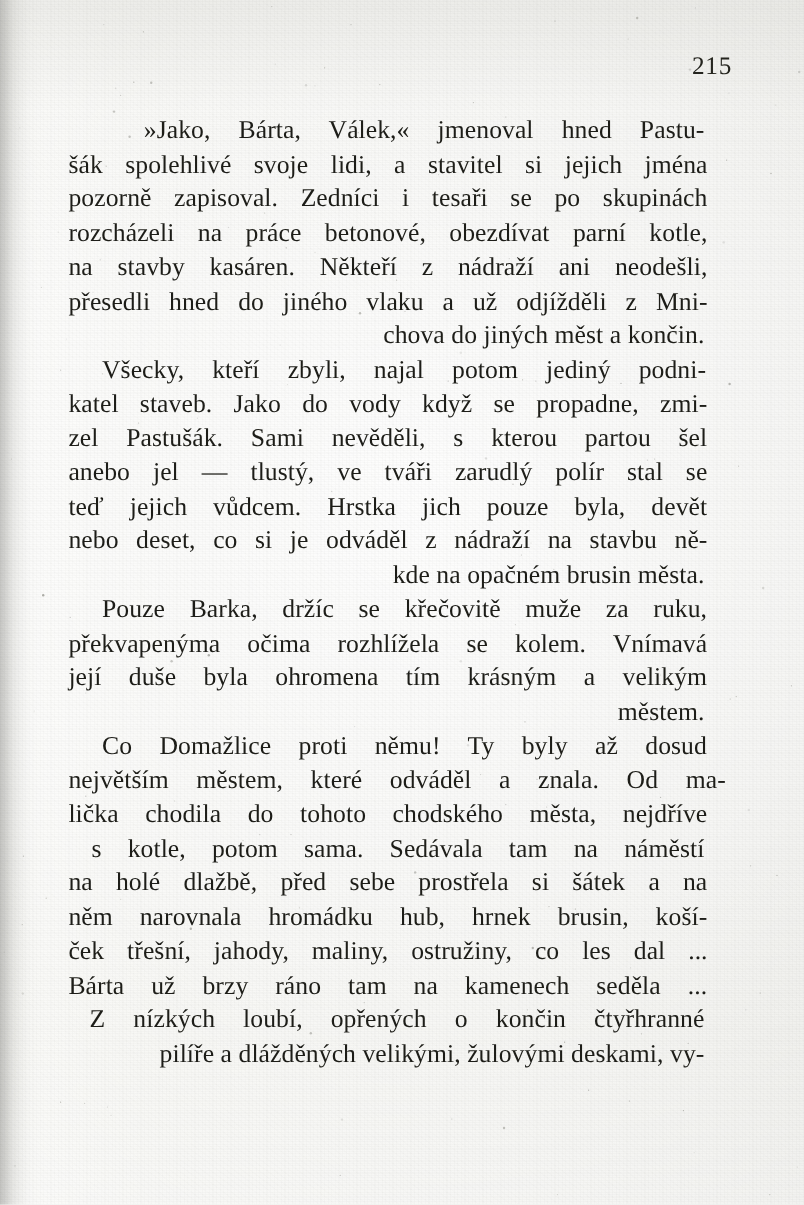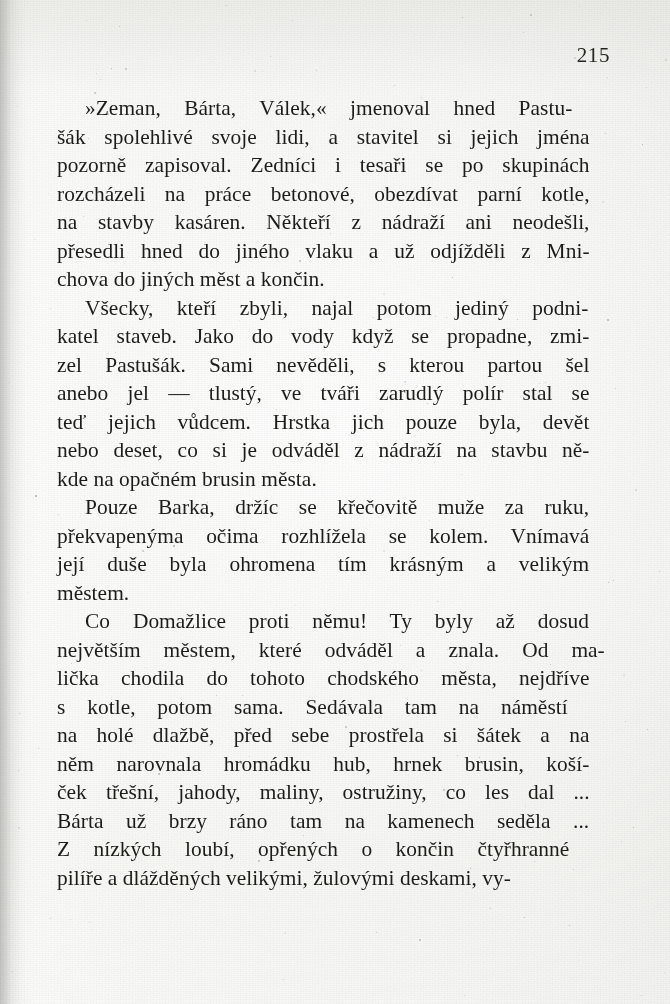--- a/index.html
+++ b/index.html
@@ -7,20 +7,21 @@
     padding: 0;
     background: #ffffff;
   }
   #page {
     position: relative;
     width: 670px;
     height: 1004px;
     overflow: hidden;
     background: #eeeeec;
     font-family: "Liberation Serif", "DejaVu Serif", serif;
+    text-align: right;
   }
   
   #paper-base {
     position: absolute;
     inset: 0;
     background:
       radial-gradient(120% 85% at 52% 42%, rgba(255,255,255,0.92) 0%, rgba(255,255,255,0.55) 45%, rgba(238,238,234,0.0) 78%),
       linear-gradient(to right,
         #d9d9d6 0px,
         #e6e6e2 7px,
@@ -109,21 +110,21 @@
 <div id="page">
 
   <div id="paper-base"></div>
   <div id="paper-tone"></div>
   <div id="left-shadow"></div>
 
   <div id="folio">215</div>
 
   <div id="textblock">
       <p class="para">
-        <span class="line indent" style="word-spacing: 18px;">»Zeman, Bárta, Válek,« jmenoval hned Pastu-</span>
+        <span class="line indent" style="word-spacing: 18px;">»Jako, Bárta, Válek,« jmenoval hned Pastu-</span>
         <span class="line" style="word-spacing: 13.3px;">šák spolehlivé svoje lidi, a stavitel si jejich jména</span>
         <span class="line" style="word-spacing: 13.43px;">pozorně zapisoval. Zedníci i tesaři se po skupinách</span>
         <span class="line" style="word-spacing: 14.09px;">rozcházeli na práce betonové, obezdívat parní kotle,</span>
         <span class="line" style="word-spacing: 15.22px;">na stavby kasáren. Někteří z nádraží ani neodešli,</span>
         <span class="line" style="word-spacing: 10.38px;">přesedli hned do jiného vlaku a už odjížděli z Mni-</span>
         <span class="line">chova do jiných měst a končin.</span>
       </p>
       <p class="para">
         <span class="line indent" style="word-spacing: 18px;">Všecky, kteří zbyli, najal potom jediný podni-</span>
         <span class="line" style="word-spacing: 12.34px;">katel staveb. Jako do vody když se propadne, zmi-</span>

